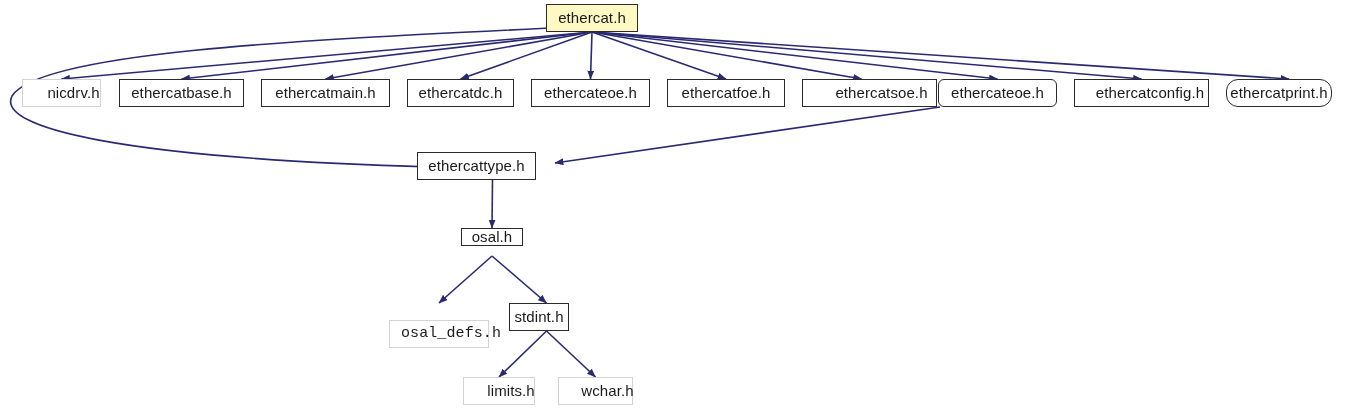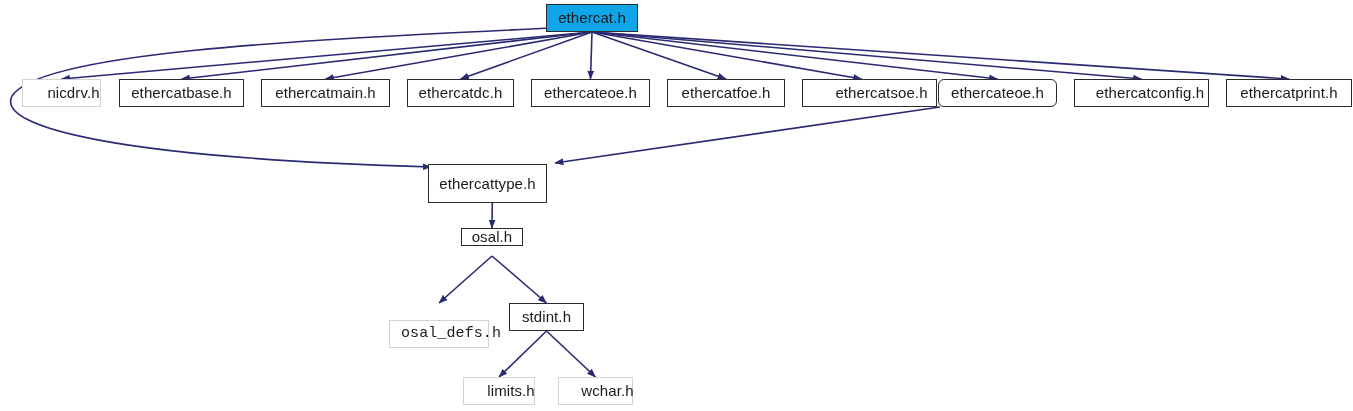--- a/index.html
+++ b/index.html
@@ -32,21 +32,21 @@
     align-items: center;
     justify-content: center;
     background: #ffffff;
     border: 1px solid #2b2b2b;
     font-size: 15px;
     color: #1a1a1a;
     white-space: nowrap;
     letter-spacing: 0.1px;
   }
   .gnode.current {
-    background: #0ea5e9;
+    background: #fef9c3;
     border: 1px solid #2b2b2b;
   }
   .gnode.external {
     border: 1px solid #d3d3d3;
     color: #1a1a1a;
     padding-left: 24px;
   }
   .gnode .label {
     line-height: 1;
     padding-bottom: 1px;
@@ -106,33 +106,33 @@
       </div>
       <div class="gnode" style="left: 802px; top: 79px; width: 135px; height: 28px; padding-left: 24px;">
         <span class="label">ethercatsoe.h</span>
       </div>
       <div class="gnode" style="left: 938px; top: 79px; width: 119px; height: 28px; border-radius: 6px;">
         <span class="label">ethercateoe.h</span>
       </div>
       <div class="gnode" style="left: 1074px; top: 79px; width: 135px; height: 28px; padding-left: 17px;">
         <span class="label">ethercatconfig.h</span>
       </div>
-      <div class="gnode" style="left: 1226px; top: 79px; width: 126px; height: 28px;">
+      <div class="gnode" style="left: 1226px; top: 79px; width: 106px; height: 28px; border-radius: 12px;">
         <span class="label">ethercatprint.h</span>
       </div>
-      <div class="gnode" style="left: 428px; top: 152px; width: 119px; height: 39px; margin-top: 12px;">
+      <div class="gnode" style="left: 417px; top: 152px; width: 119px; height: 28px;">
         <span class="label">ethercattype.h</span>
       </div>
       <div class="gnode" style="left: 461px; top: 228px; width: 62px; height: 18px;">
         <span class="label">osal.h</span>
       </div>
       <div class="gnode external" style="left: 389px; top: 320px; width: 100px; height: 28px; font-family: Liberation Mono, monospace;">
         <span class="label">osal_defs.h</span>
       </div>
-      <div class="gnode" style="left: 509px; top: 303px; width: 75px; height: 28px;">
+      <div class="gnode" style="left: 509px; top: 303px; width: 60px; height: 28px;">
         <span class="label">stdint.h</span>
       </div>
       <div class="gnode external" style="left: 463px; top: 377px; width: 72px; height: 28px;">
         <span class="label">limits.h</span>
       </div>
       <div class="gnode external" style="left: 558px; top: 377px; width: 75px; height: 28px;">
         <span class="label">wchar.h</span>
       </div>
     </div>
 </div>

